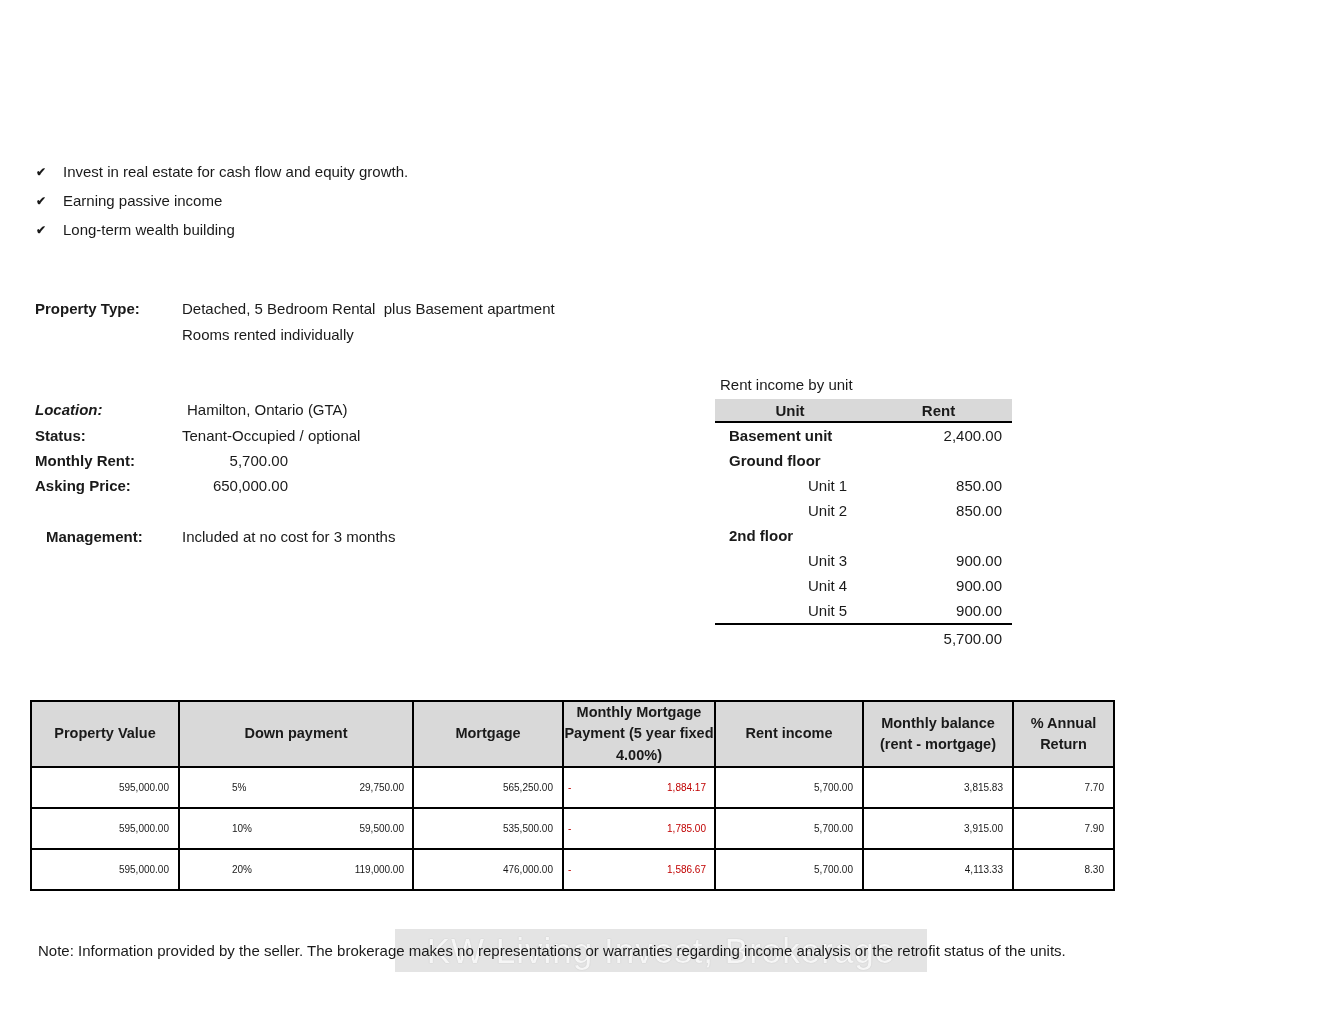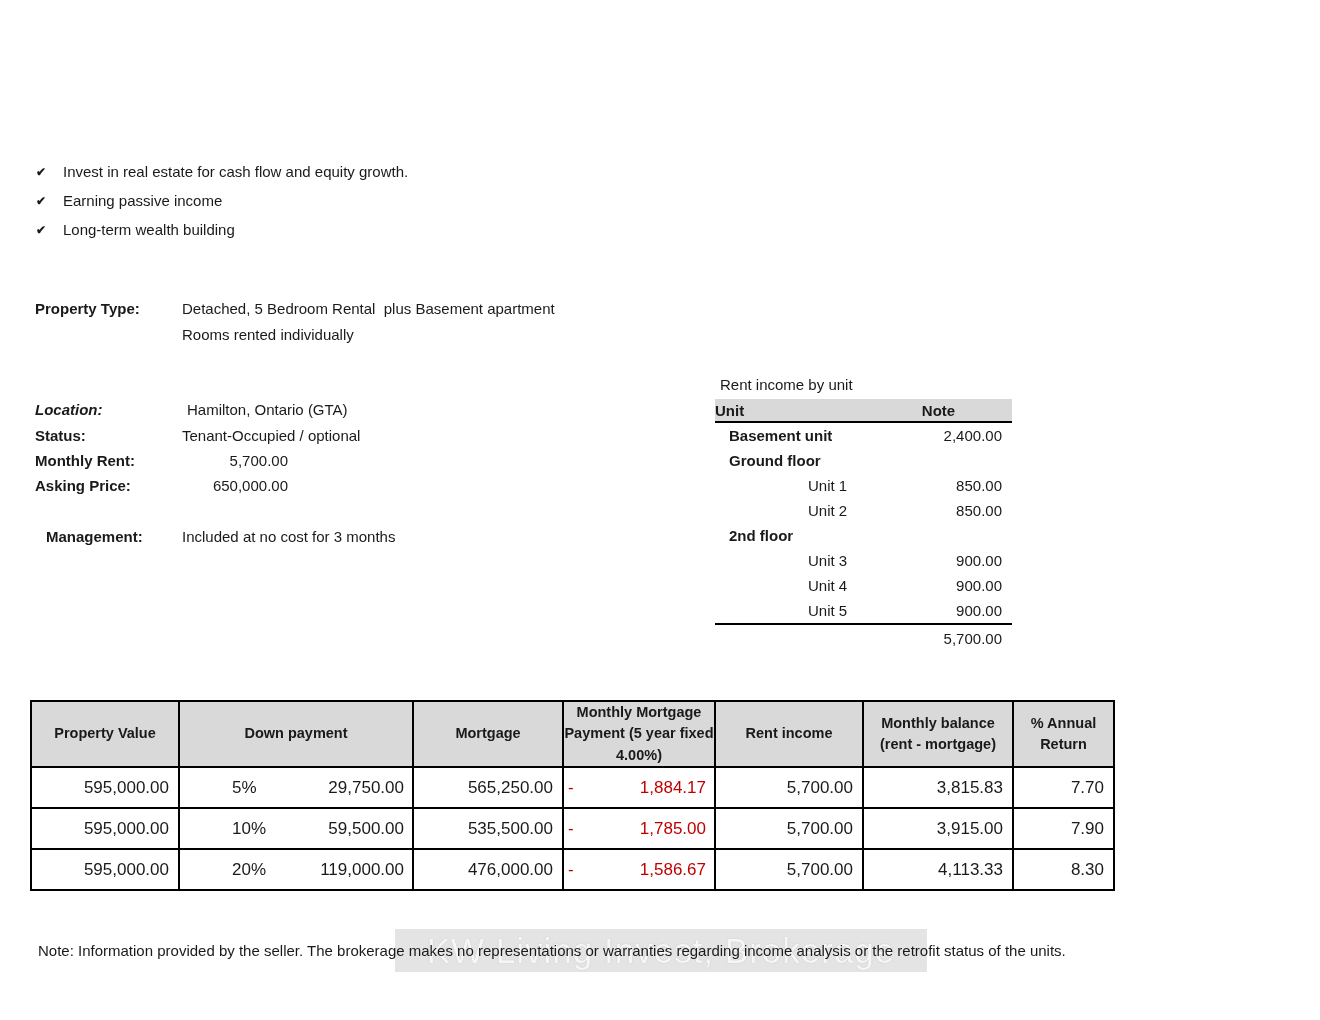--- a/index.html
+++ b/index.html
@@ -15,37 +15,37 @@
   .check { width:27px; font-size:12px; font-weight:700; padding-top:1px; }
 
   .kv-label { position:absolute; left:35px; font-weight:700; font-size:15px; white-space:pre; }
   .kv-value { position:absolute; font-size:15px; white-space:pre; }
   .kv-num   { position:absolute; font-size:15px; left:180px; width:108px; text-align:right; }
 
   
   .rent-table { position:absolute; left:715px; top:376px; width:297px; font-size:15px; }
   .rent-title { padding-left:5px; margin-bottom:6px; }
   .rent-header { display:flex; background:#D9D9D9; border-bottom:2px solid #000; height:24px; line-height:24px; font-weight:700; }
-  .rent-header .uh { width:150px; text-align:left; }
+  .rent-header .uh { width:150px; text-align:center; }
   .rent-header .rh { width:147px; text-align:center; }
   .rent-row { display:flex; height:25px; line-height:25px;gap:36px; }
   .rent-row .u { width:150px; }
   .rent-row .u.group { font-weight:700; padding-left:14px; }
   .rent-row .u.indent { padding-left:93px; }
   .rent-row .r { width:147px; text-align:right; padding-right:10px; }
   .rent-total { border-top:2px solid #000; height:27px; line-height:27px; text-align:right; padding-right:10px; }
 
   
   .main-table { position:absolute; left:30px; top:700px; border-collapse:collapse; table-layout:fixed; }
   .main-table th, .main-table td { border:2px solid #000; }
   .main-table th {
     background:#D9D9D9; font-weight:700; font-size:14.5px; line-height:1.45;
     text-align:center; vertical-align:middle; height:66px; white-space:pre-line;
   }
-  .main-table td { height:41px; font-size:17px; vertical-align:middle; }
+  .main-table td { height:41px; font-size:10px; vertical-align:middle; }
   .main-table td.num { text-align:right; padding-right:9px; }
   .down-wrap { display:flex; justify-content:space-between; padding:0 8px 0 52px; }
   .pay-wrap { display:flex; justify-content:space-between; padding:0 8px 0 4px; color:#C00000; }
 
   .note { position:absolute; left:38px; top:942px; font-size:15px; z-index:2; }
   .watermark {
     position:absolute; left:395px; top:929px; width:532px; height:43px; z-index:1;
     background:rgba(185,185,185,0.38); color:rgba(255,255,255,0.88);
     font-size:35px; line-height:43px; text-align:center; letter-spacing:1px;
     text-shadow:0 0 1px rgba(150,150,150,0.65); white-space:nowrap;
@@ -88,21 +88,21 @@
   <div class="kv-label" style="top:477px;">Asking Price:</div>
   <div class="kv-num" style="top:477px;">650,000.00</div>
 
   <div class="kv-label" style="top:528px;margin-left:11px;">Management:</div>
   <div class="kv-value" style="left:182px; top:528px;">Included at no cost for 3 months</div>
 
   <div class="rent-table">
     <div class="rent-title">Rent income by unit</div>
     <div class="rent-header">
       <span class="uh">Unit</span>
-      <span class="rh">Note</span>
+      <span class="rh">Rent</span>
     </div>
     <div class="rent-row">
       <span class="u group">Basement unit</span>
       <span class="r">2,400.00</span>
     </div>
     <div class="rent-row">
       <span class="u group">Ground floor</span>
       <span class="r"></span>
     </div>
     <div class="rent-row">

